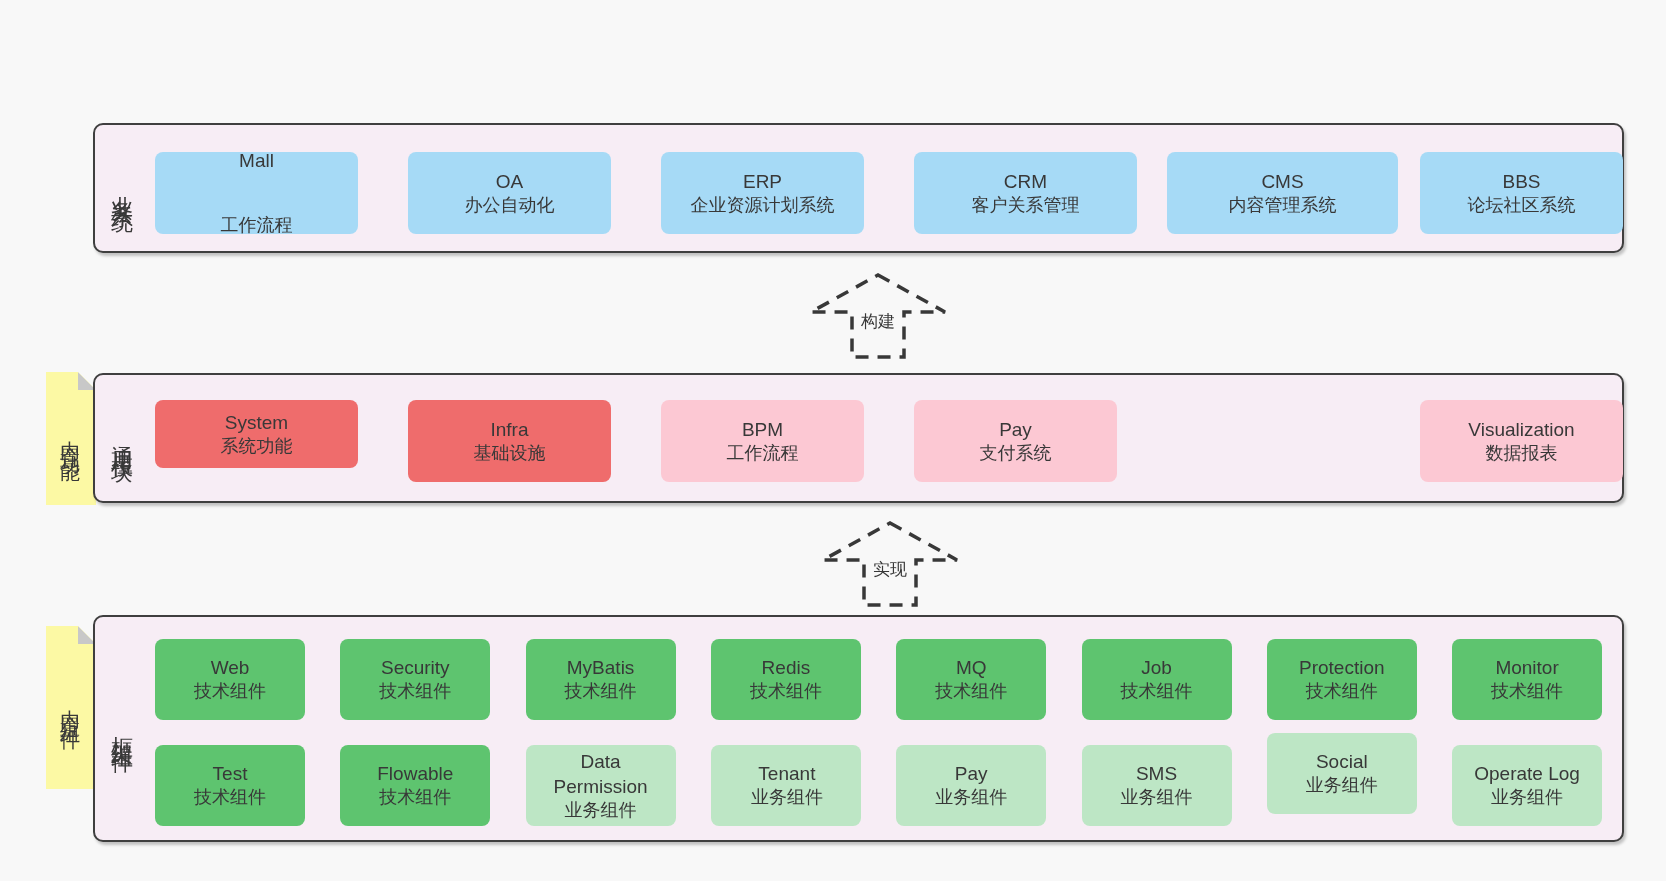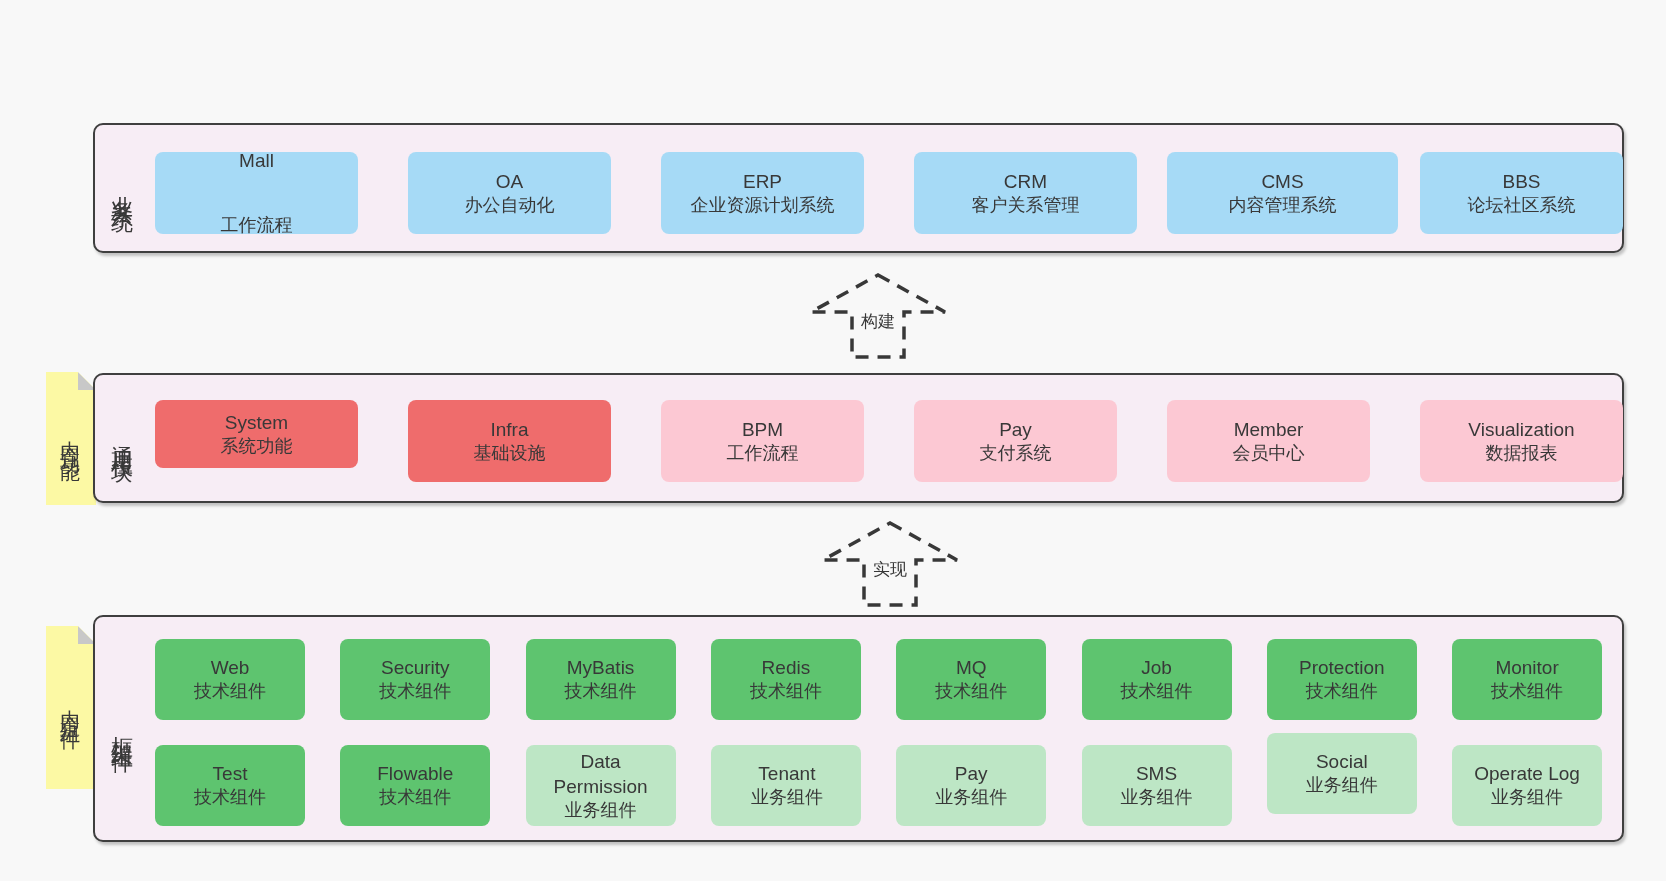--- a/index.html
+++ b/index.html
@@ -132,24 +132,20 @@
       <span class="desc">基础设施</span>
     </div>
     <div class="box c-pink" style="left: 566px; top: 25px; width: 203px; height: 82px;">
       <span class="name">BPM</span>
       <span class="desc">工作流程</span>
     </div>
     <div class="box c-pink" style="left: 819px; top: 25px; width: 203px; height: 82px;">
       <span class="name">Pay</span>
       <span class="desc">支付系统</span>
     </div>
-    <div class="box c-pink" style="left: 1072px; top: 25px; width: 203px; height: 82px;">
-      <span class="name">Member</span>
-      <span class="desc">会员中心</span>
-    </div>
     <div class="box c-pink" style="left: 1325px; top: 25px; width: 203px; height: 82px;">
       <span class="name">Visualization</span>
       <span class="desc">数据报表</span>
     </div>
   </div>
 
 <div class="arrow" id="arrow-1">
   <svg width="140" height="88" viewBox="0 0 140 88">
     <polygon points="70,3 137,40 96,40 96,85 44,85 44,40 3,40"></polygon>
   </svg>

